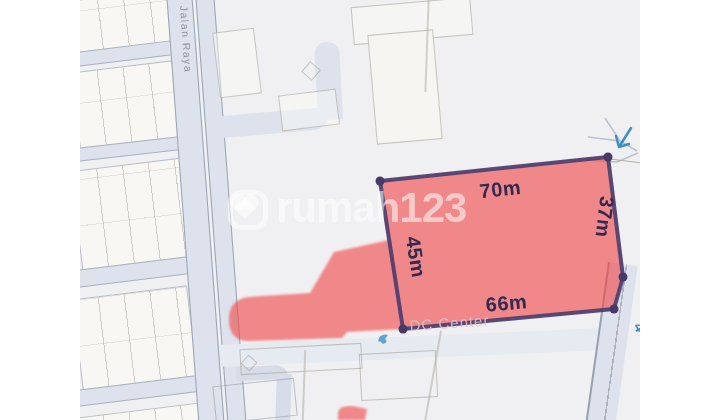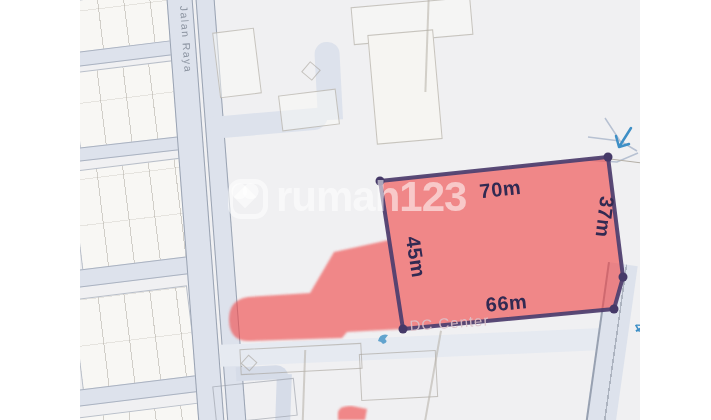--- a/index.html
+++ b/index.html
@@ -21,21 +21,21 @@
   .plot-fill{fill:var(--plot-fill,#f04848);fill-opacity:.62;}
   .plot-stroke{fill:none;stroke:var(--plot-border,#4b3d6e);stroke-width:4;stroke-linejoin:round;stroke-opacity:.92;}
   .plot-dot{fill:#453968;}
   .dim{fill:var(--dim-text,#322a52);font-size:20px;font-weight:700;letter-spacing:.5px;}
   .poi-text{fill:#dcc2ca;font-size:15px;letter-spacing:1px;opacity:.9;}
   .street-text{fill:#8b93a0;font-size:10.5px;letter-spacing:1.5px;}
   .blue{stroke:var(--blue-marker,#3e8fc6);}
   .blue-num{fill:var(--blue-marker,#3e8fc6);font-size:15px;font-weight:700;}
   .creek{stroke:#b7c1d2;stroke-width:1.5;fill:none;}
   
-  #watermark{position:absolute;left:228px;top:175px;z-index:9;display:flex;align-items:center;gap:8px;pointer-events:none;}
+  #watermark{position:absolute;left:228px;top:186px;z-index:9;display:flex;align-items:center;gap:8px;pointer-events:none;}
   #wm-logo{position:relative;width:40px;height:40px;margin-top:4px;}
   #wm-logo .heart{position:absolute;left:9px;top:10px;width:16px;height:16px;background:var(--watermark,rgba(255,255,255,.55));transform:rotate(-45deg);}
   #wm-logo .heart:before,#wm-logo .heart:after{content:"";position:absolute;width:16px;height:16px;border-radius:50%;background:var(--watermark,rgba(255,255,255,.55));}
   #wm-logo .heart:before{left:8px;top:0;}
   #wm-logo .heart:after{left:0;top:-8px;}
   #wm-logo .ring{position:absolute;inset:0;border:5px solid var(--watermark,rgba(255,255,255,.55));border-radius:13px;}
   #wm-text{font-size:42px;font-weight:700;color:var(--watermark,rgba(255,255,255,.58));letter-spacing:-1px;line-height:1;}
 </style>
 </head>
 <body>

